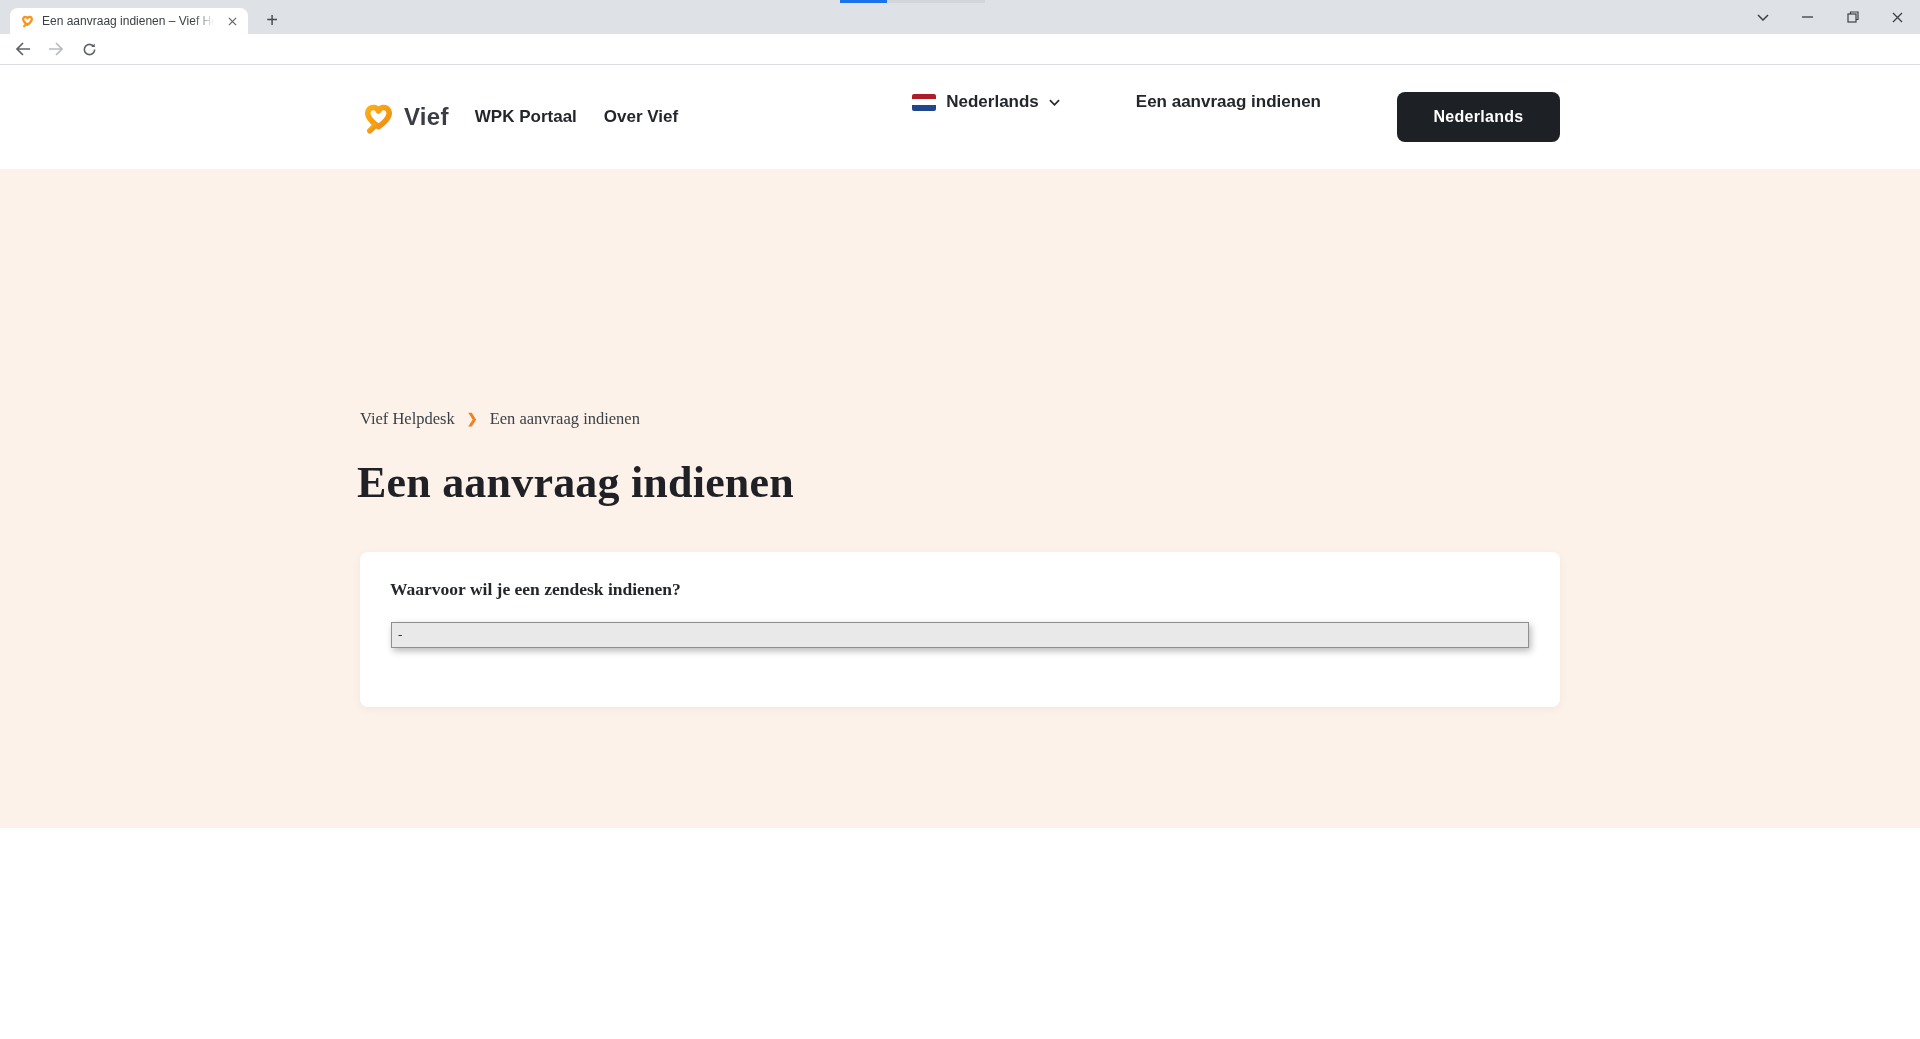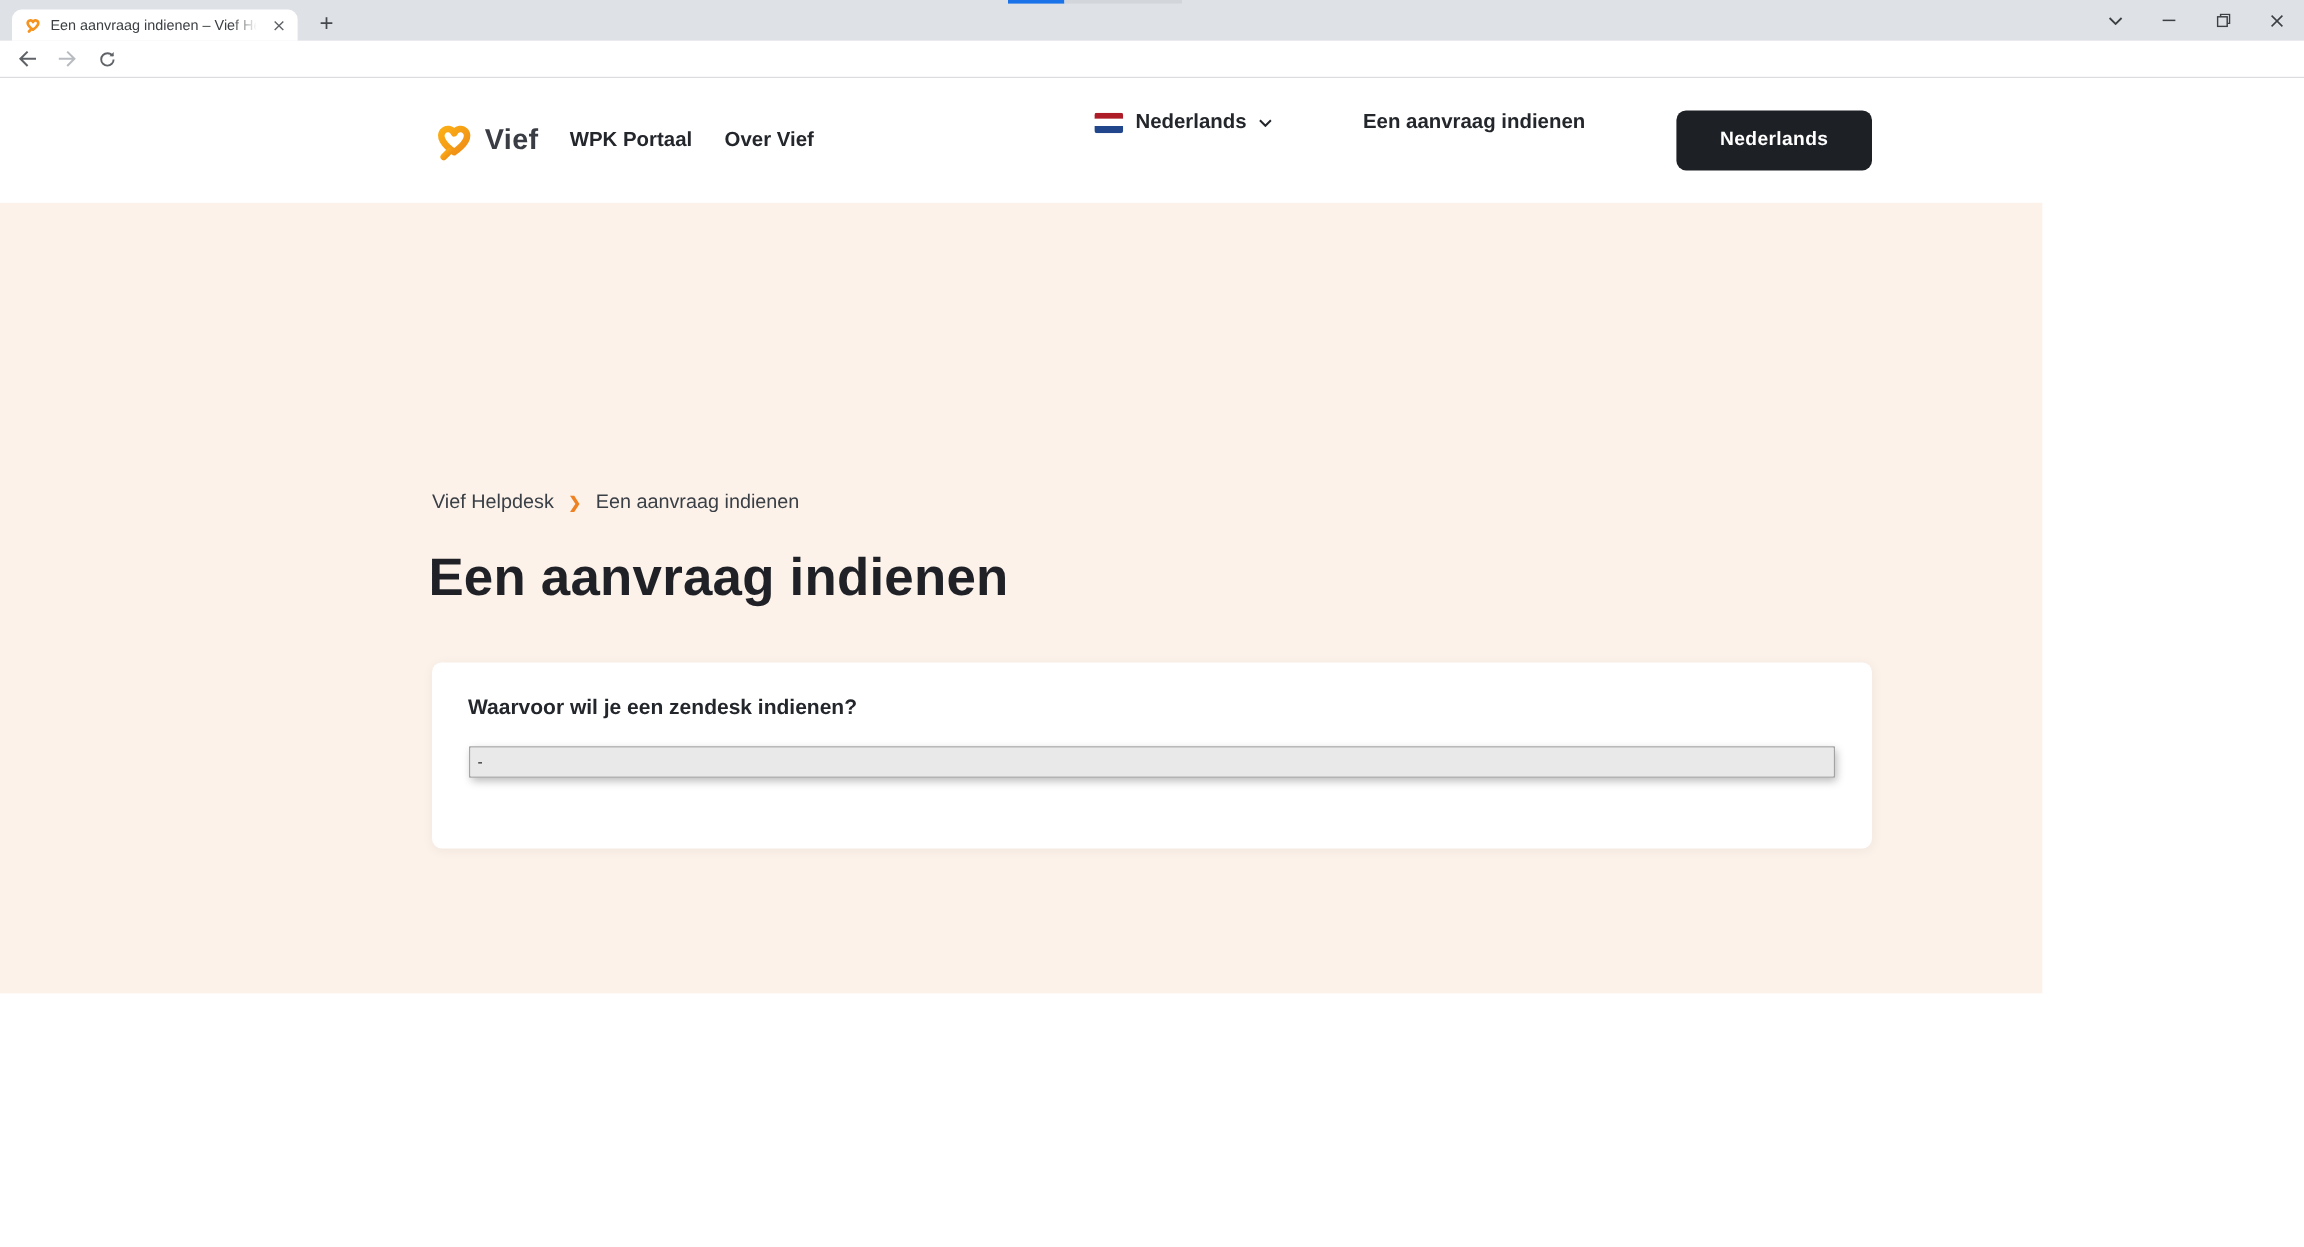--- a/index.html
+++ b/index.html
@@ -41,21 +41,21 @@
   .main-nav { display:flex; align-items:center; gap:27px; margin-left:26px; }
   .nav-link { font-size:17px; font-weight:700; color:#23262b; }
   .header-right { margin-left:auto; display:flex; align-items:flex-start; gap:76px; }
   .lang { display:flex; align-items:center; gap:10px; font-size:17px; font-weight:700; color:#23262b; }
   .flag { width:24px; height:17px; border-radius:2px; overflow:hidden; display:flex; flex-direction:column; }
   .flag div { flex:1; }
   .btn-dark { background:#1d2025; color:#fff; font-size:16px; font-weight:700; border:none; border-radius:8px;
               width:163px; height:50px; display:flex; align-items:center; justify-content:center; letter-spacing:.3px; }
 
   
-  .hero { position:absolute; left:0; top:169px; width:1702px; height:659px; background:#fcf2ea; }
+  .hero { position:absolute; left:0; top:169px; width:1920px; height:659px; background:#fcf2ea;font-family:Liberation Serif, serif; }
   .breadcrumb { position:absolute; left:360px; top:240px; display:flex; align-items:center; gap:12px;
                 font-size:16.5px; color:#3a3f46; }
   .crumb-sep { color:#ee8222; font-size:13px; font-weight:700; }
   .page-title { position:absolute; left:357px; top:288px; font-size:44px; font-weight:800; color:#1f2126; letter-spacing:.2px; }
 
   .card { position:absolute; left:360px; top:383px; width:1200px; height:155px; background:#fff; border-radius:8px;
           box-shadow:0 2px 10px rgba(0,0,0,.05); }
   .question { position:absolute; left:390px; top:410px; font-size:17.5px; font-weight:700; color:#23262b; }
 
   .droplist { position:absolute; left:391px; top:453px; width:1138px; background:#fff; border:1px solid #8f8f8f;

